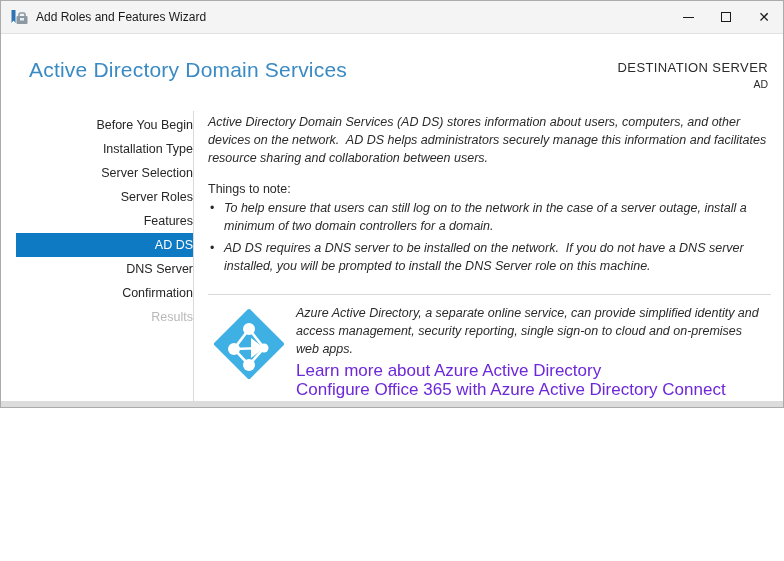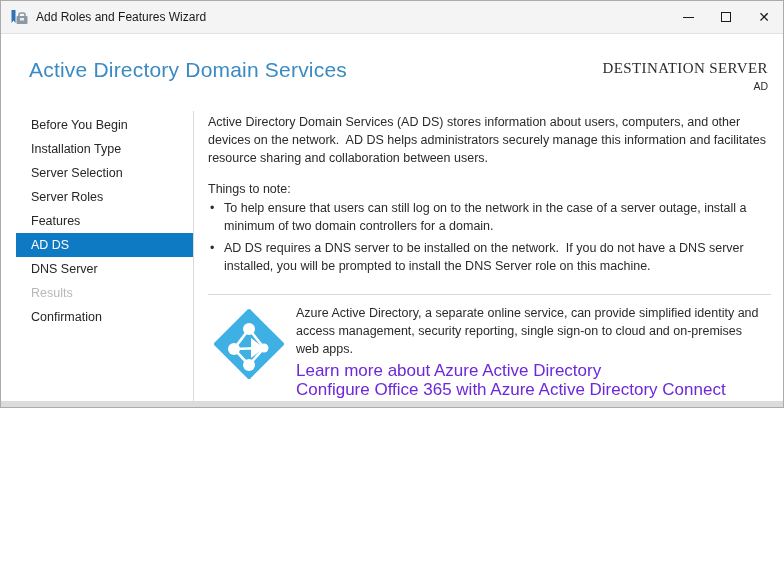--- a/index.html
+++ b/index.html
@@ -27,40 +27,40 @@
   .win-ctrl.minimize span { display:block; width:11px; height:0; border-top:1px solid #1A1A1A; }
   .win-ctrl.maximize span { display:block; width:10px; height:10px; border:1px solid #1A1A1A; }
   .win-ctrl.close { font-size:14px; }
 
   
   .page-title {
     position:absolute; left:28px; top:57px;
     font-size:21px; font-weight:300; color:#3A8AC4; letter-spacing:0.2px;
   }
   .dest { position:absolute; right:15px; top:59px; text-align:right; color:#2B2B2B; }
-  .dest-label { font-size:15px; letter-spacing:0.4px;font-family:Liberation Serif, serif; }
+  .dest-label { font-size:13px; letter-spacing:0.4px; }
   .dest-value { font-size:10.5px; margin-top:3px; }
 
   
   .sidebar { position:absolute; left:15px; top:112px; width:177px; }
   .side-item {
     height:24px; line-height:24px; padding-left:15px;
-    font-size:12.5px; color:#262626; cursor:pointer; white-space:nowrap;
+    font-size:12.5px; color:#262626; cursor:pointer; white-space:nowrap;text-align:right;
   }
   .side-item.selected { background:#0E7AC4; color:#FFFFFF; }
   .side-item.disabled { color:#B8B8B8; cursor:default; }
 
   .vdivider { position:absolute; left:192px; top:110px; width:1px; height:395px; background:#D9D9D9; }
 
   
   .content {
     position:absolute; left:207px; top:105px; width:568px; height:412px;
     font-size:12.5px; line-height:18px; color:#2B2B2B;
   }
-  .content .textblock { white-space:pre-wrap; }
+  .content .textblock { white-space:pre-wrap;font-style:italic; }
   .intro  { position:absolute; top:7px; left:0; width:568px; }
   .note-label { position:absolute; top:74px; left:0; }
   .bullet { position:absolute; left:2px; width:560px; display:flex; }
   .bullet-1 { top:93px; }
   .bullet-2 { top:133px; }
   .bullet .dot { width:14px; flex:0 0 auto; }
   .hr { position:absolute; top:188px; left:0; width:563px; border-top:1px solid #D9D9D9; }
 
   .azure-icon { position:absolute; top:202px; left:5px; width:72px; height:72px; }
   .azure-text { position:absolute; top:198px; left:88px; width:468px; }
@@ -115,22 +115,22 @@
   </div>
 
   <div class="sidebar">
     <div class="side-item">Before You Begin</div>
     <div class="side-item">Installation Type</div>
     <div class="side-item">Server Selection</div>
     <div class="side-item">Server Roles</div>
     <div class="side-item">Features</div>
     <div class="side-item selected">AD DS</div>
     <div class="side-item">DNS Server</div>
+    <div class="side-item">Confirmation</div>
     <div class="side-item disabled">Results</div>
-    <div class="side-item">Confirmation</div>
   </div>
 
   <div class="vdivider"></div>
 
   <div class="content">
     <p class="intro textblock">Active Directory Domain Services (AD DS) stores information about users, computers, and other devices on the network.  AD DS helps administrators securely manage this information and facilitates resource sharing and collaboration between users.</p>
     <p class="note-label">Things to note:</p>
 
     <div class="bullet bullet-1">
       <span class="dot">•</span>

